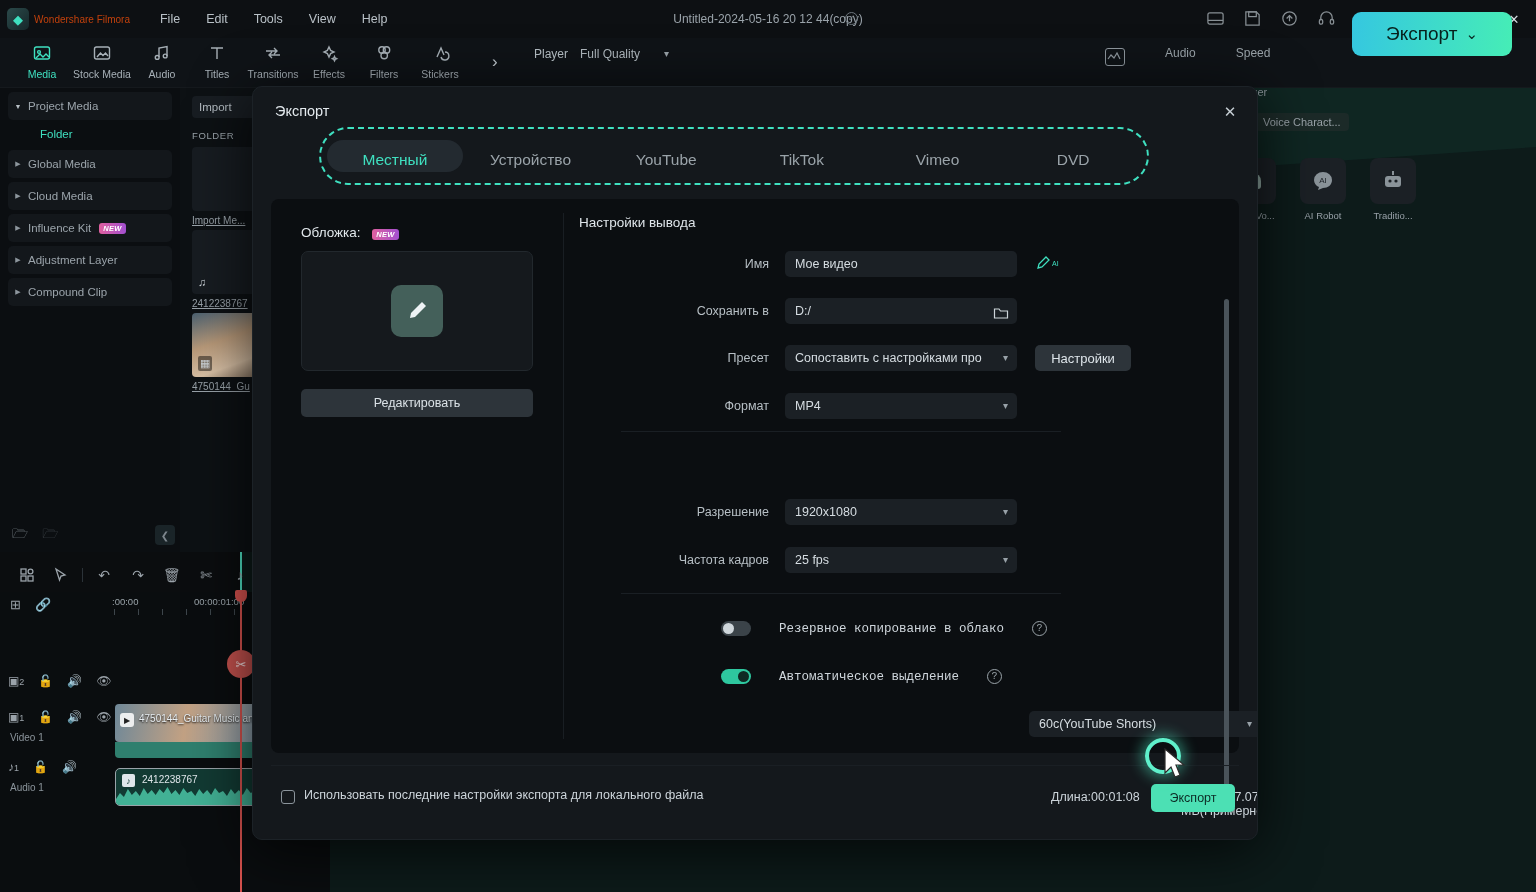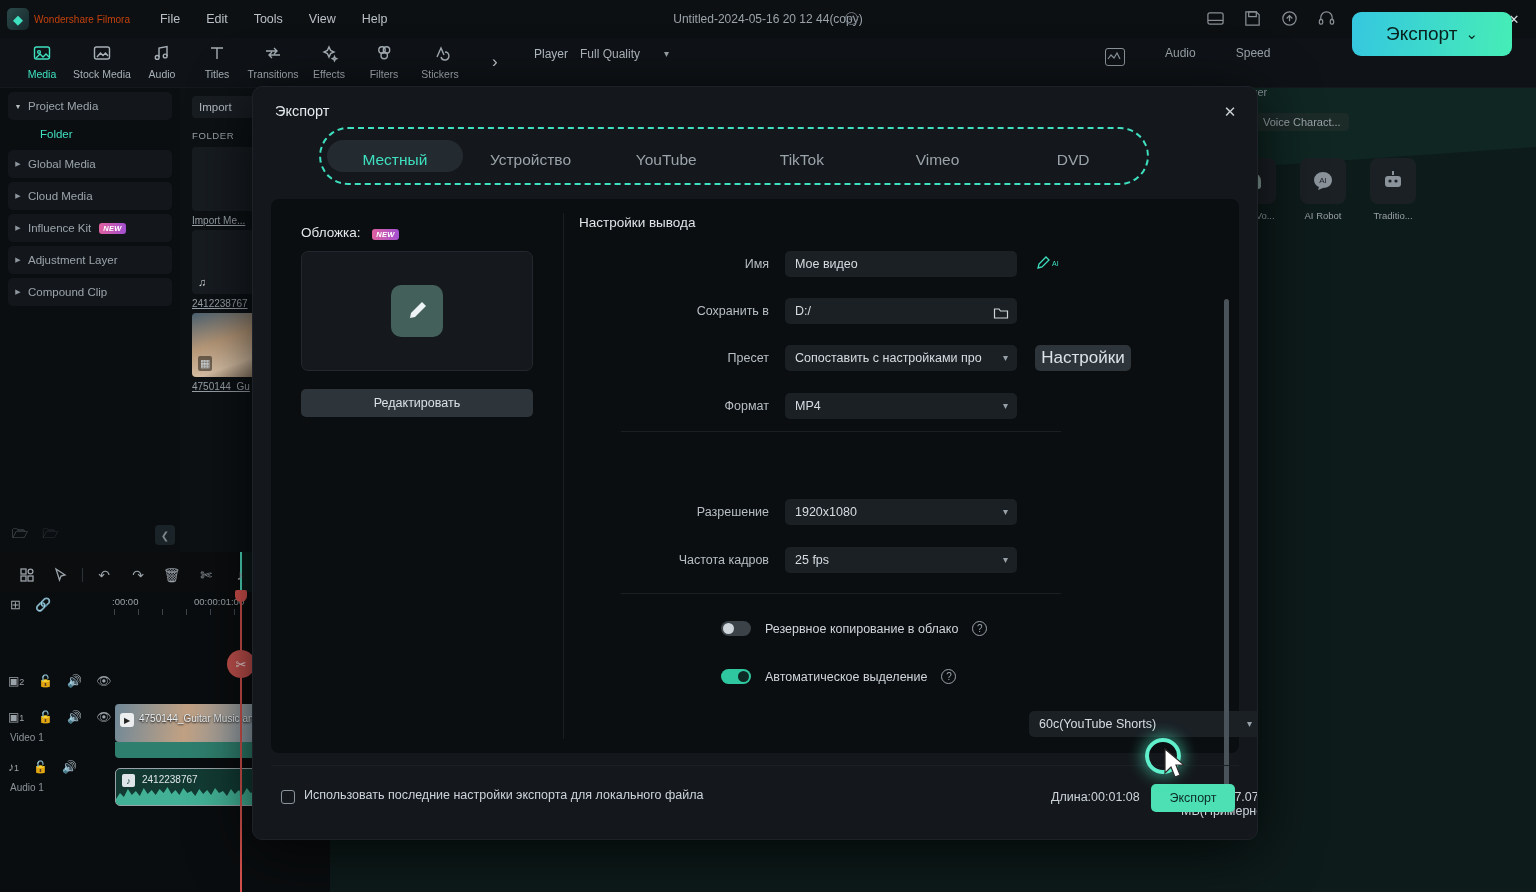--- a/index.html
+++ b/index.html
@@ -187,32 +187,32 @@
   .row-label { position: absolute; left: 0; width: 190px; text-align: right; color: #b7bfc5; font-size: 12.5px; line-height: 26px; }
   .field {
     position: absolute; left: 206px; width: 232px; height: 26px; border-radius: 5px;
     background: #1b2025; color: #d6dde2; font-size: 12.5px; line-height: 26px; padding: 0 10px;
   }
   .field .chev { position: absolute; right: 9px; top: 0; color: #98a1a8; font-size: 10px; }
   .field .folder { position: absolute; right: 8px; top: 5px; }
   .ai-pen { position: absolute; left: 456px; top: 3px; }
   .settings-btn {
     position: absolute; left: 456px; width: 96px; height: 26px; border-radius: 5px;
-    background: #2d343a; color: #dde4e9; font-size: 17px;
+    background: #2d343a; color: #dde4e9; font-size: 13px;
     display: flex; align-items: center; justify-content: center;
   }
   .hr { position: absolute; left: 350px; width: 440px; height: 1px; background: #1a1f24; }
 
   .radio-group { position: absolute; left: 514px; top: 0; display: flex; gap: 30px; }
   .radio { display: flex; align-items: center; gap: 8px; color: #c9d1d7; font-size: 12.5px; }
   .rdot { width: 14px; height: 14px; border-radius: 50%; border: 1.6px solid #7b848b; }
   .radio.on .rdot { border-color: #3fe0c0; background: radial-gradient(circle, #3fe0c0 0 4px, #0b0e11 4px 6px, #3fe0c0 6px); }
   .radio.on { color: #e6ecf0; }
 
-  .tgl-row { position: absolute; left: 450px; display: flex; align-items: center; gap: 14px; }
+  .tgl-row { position: absolute; left: 450px; display: flex; align-items: center; gap: 28px; font-family: Liberation Mono, monospace; }
   .tgl { width: 30px; height: 15px; border-radius: 8px; background: #3b4349; position: relative; }
   .tgl .knob { position: absolute; top: 2px; left: 2px; width: 11px; height: 11px; border-radius: 50%; background: #cfd6db; }
   .tgl.on { background: #2ec79f; }
   .tgl.on .knob { left: 17px; background: #0f2a24; }
   .tgl-label { color: #cfd6dc; font-size: 12.5px; }
   .help-ic { width: 15px; height: 15px; border-radius: 50%; border: 1.3px solid #9aa3a9; color: #9aa3a9; font-size: 10px; line-height: 13px; text-align: center; }
 
   .dlg-scroll { position: absolute; right: 10px; top: 100px; width: 5px; height: 510px; background: #4a535a; border-radius: 3px; }
 
   

